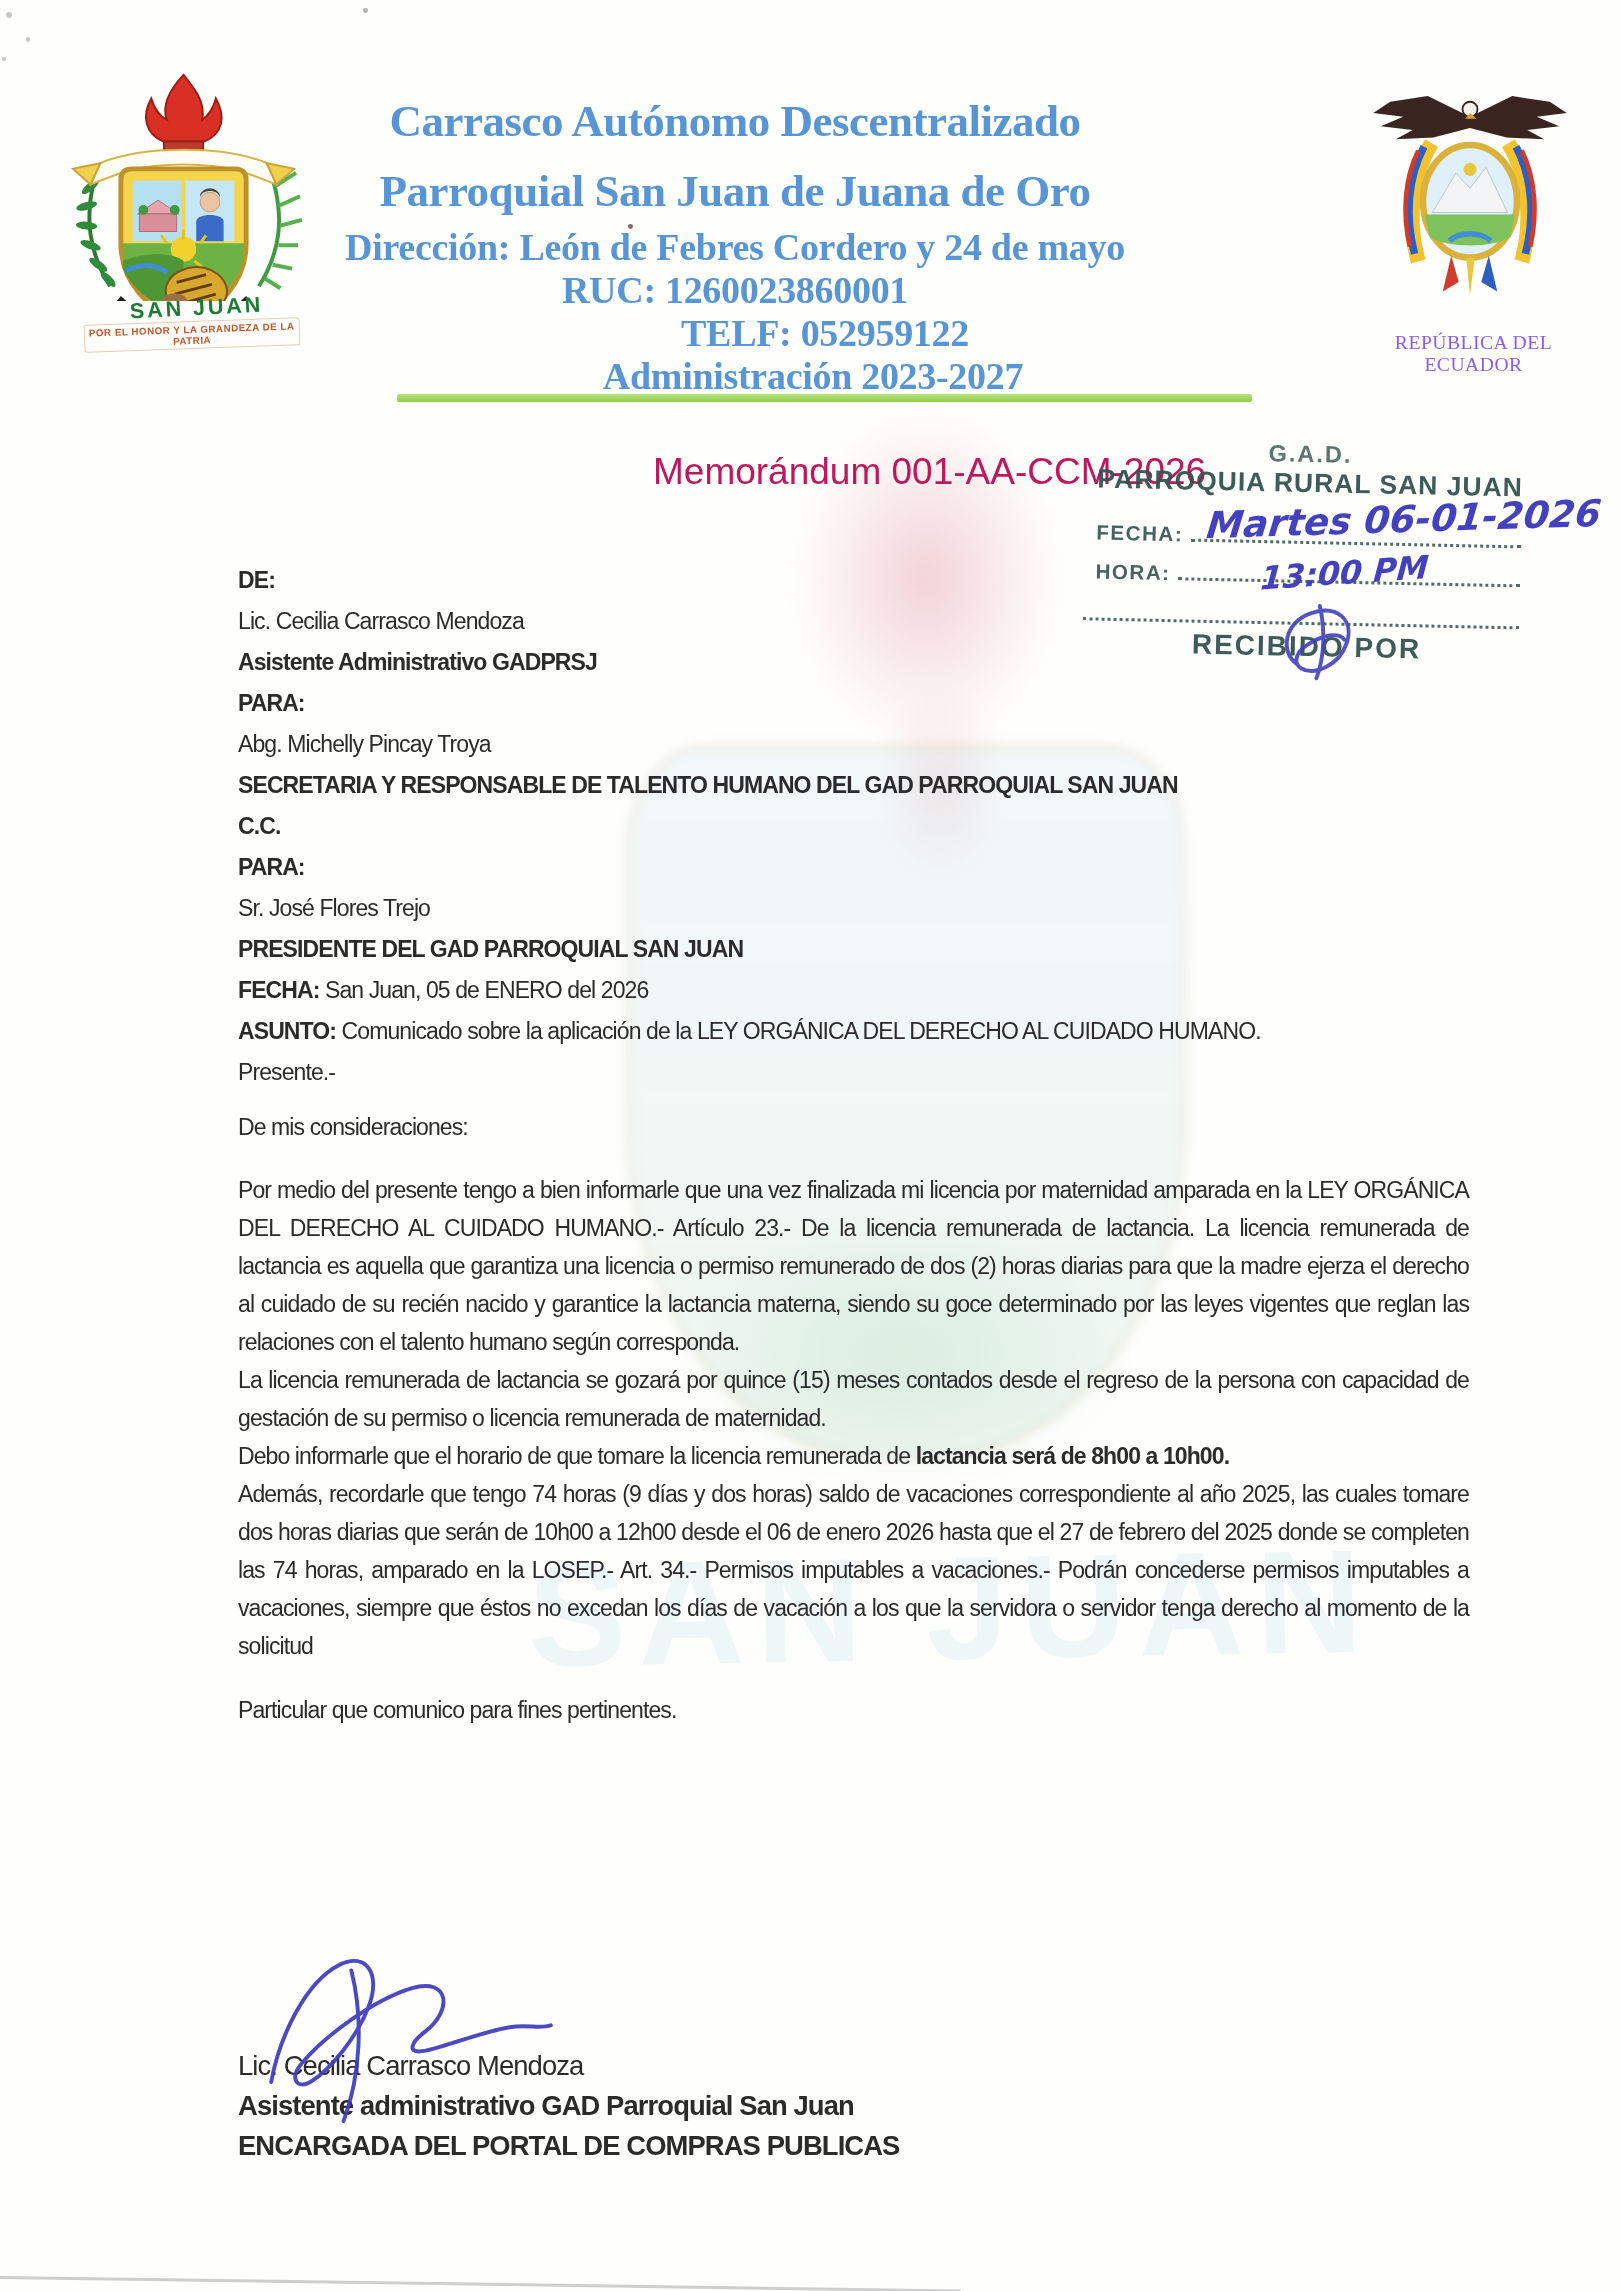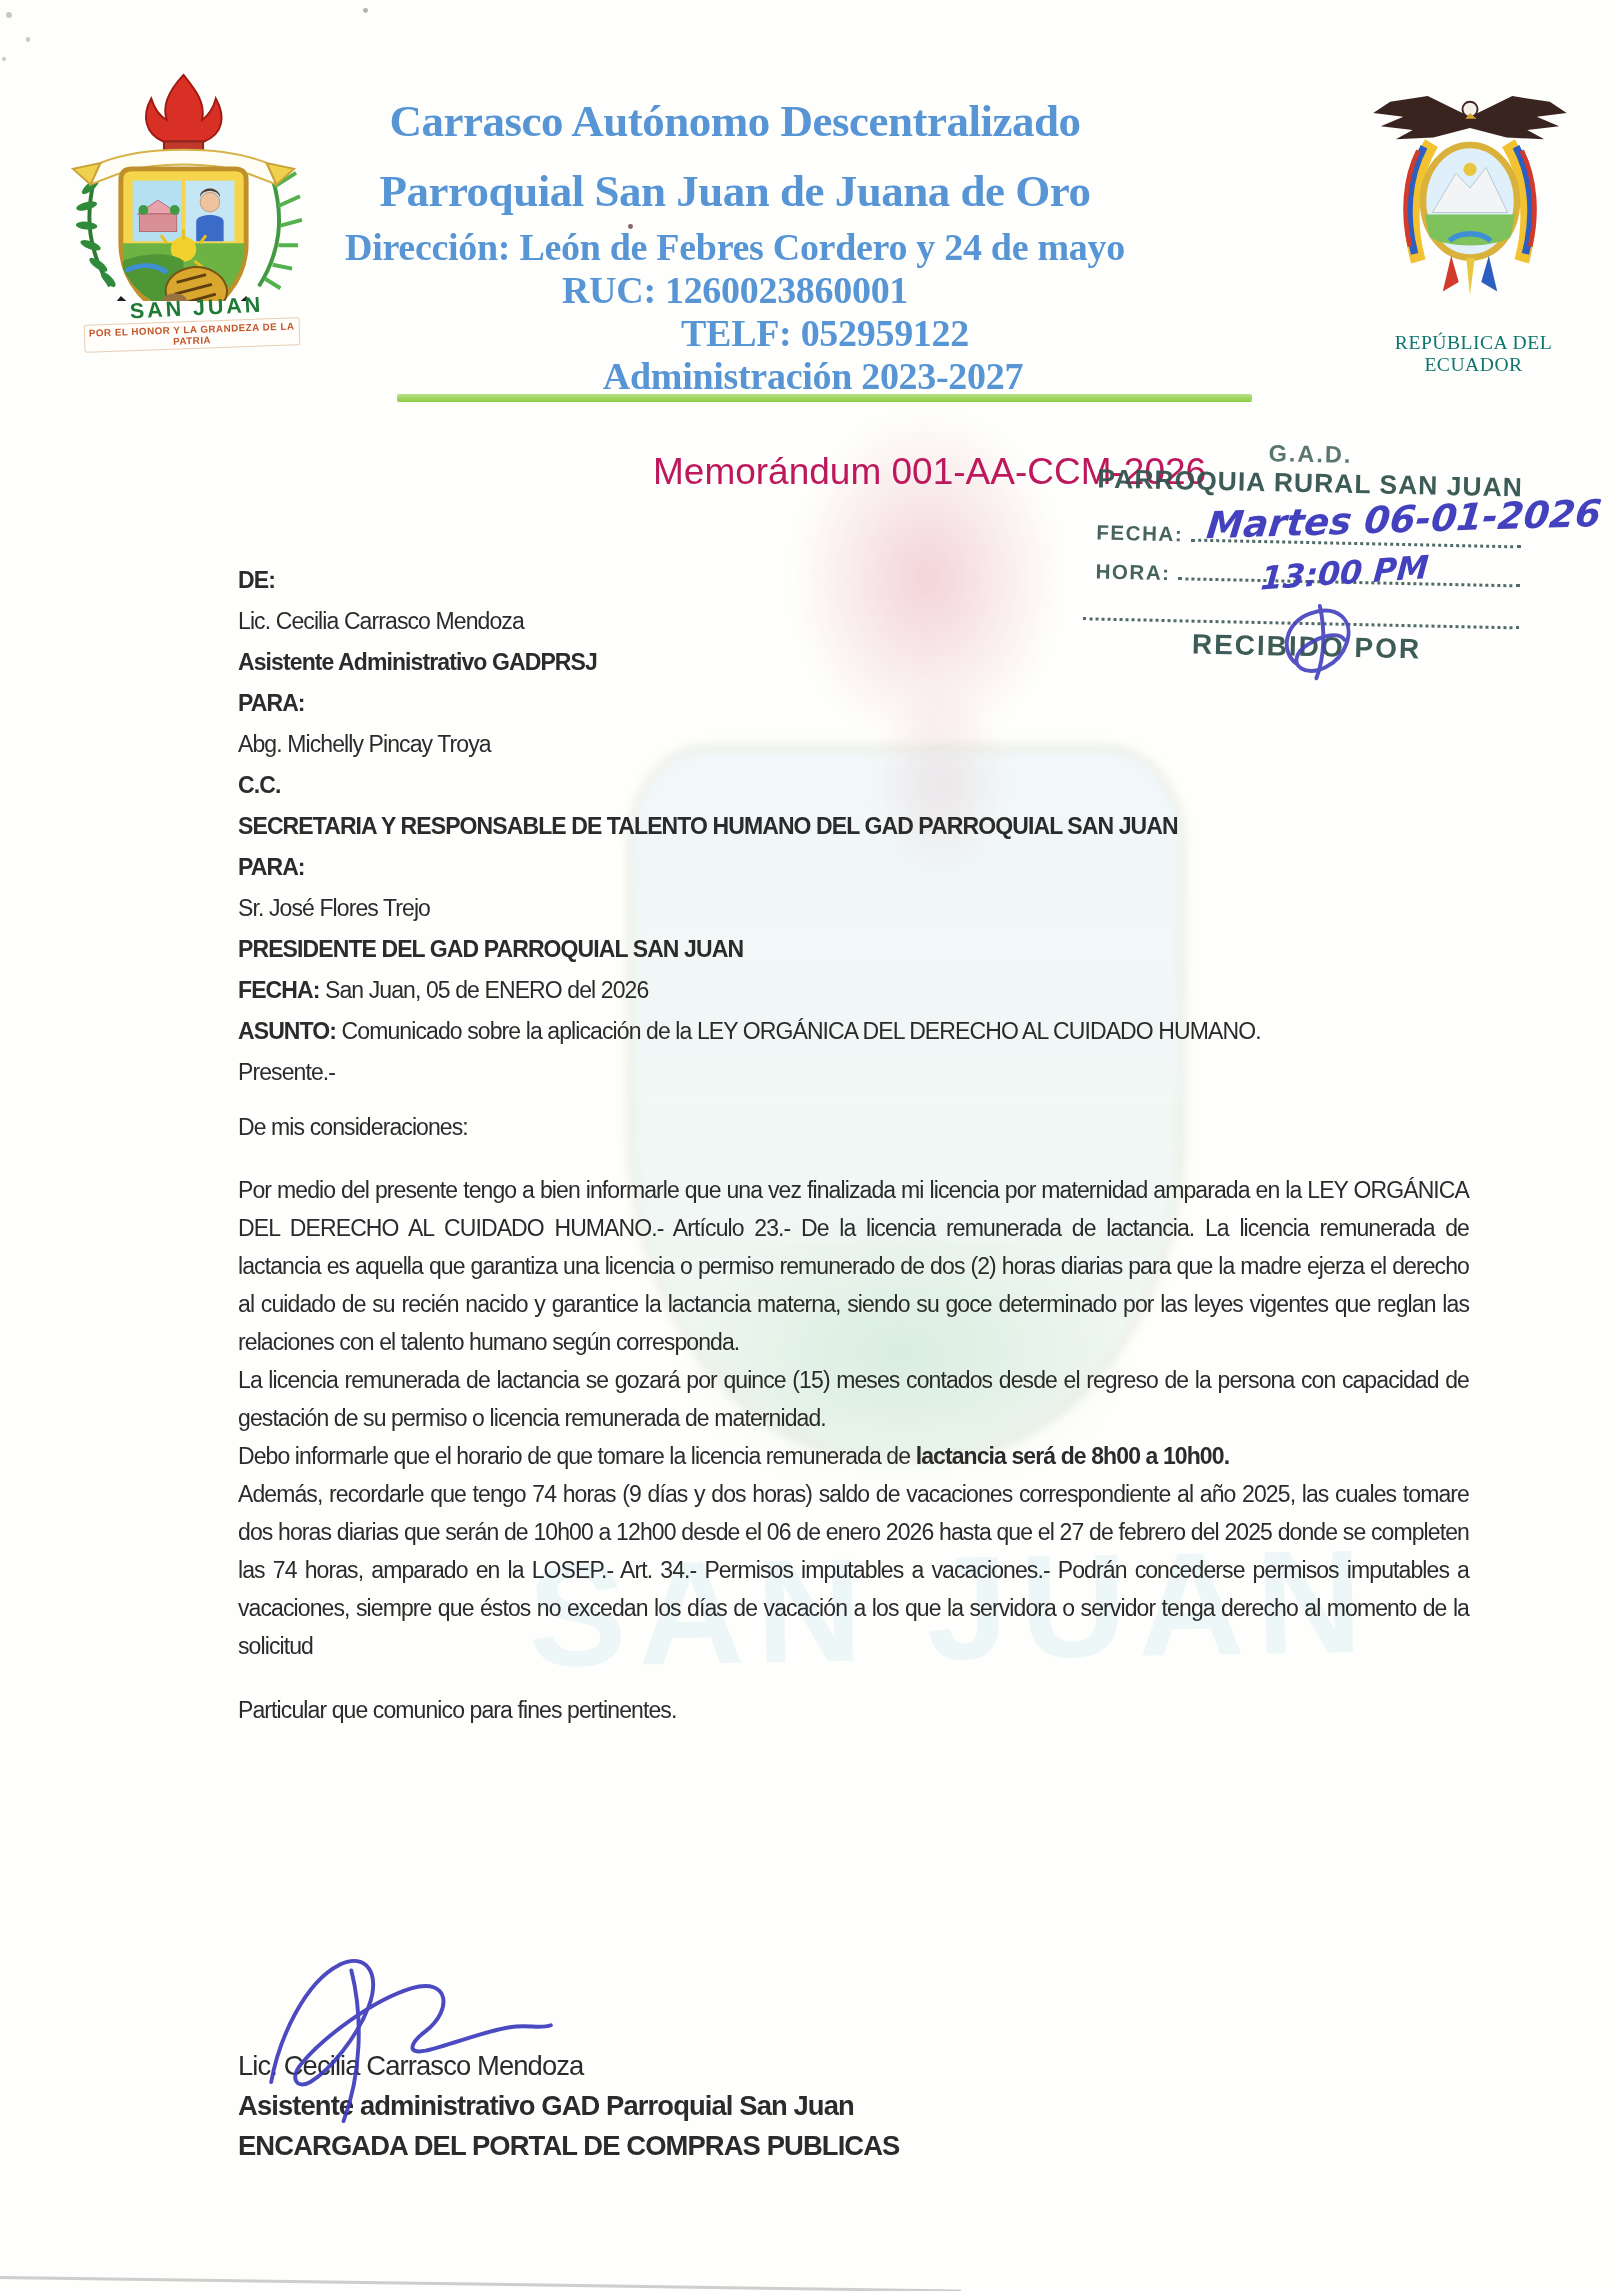--- a/index.html
+++ b/index.html
@@ -29,21 +29,21 @@
     background:linear-gradient(#b9e287,#8ccc3e);border-radius:2px;}
   .seal-svg{position:absolute;z-index:2;}
   .left-seal{left:59px;top:71px;}
   .right-seal{left:1362px;top:86px;}
   .seal-banner{position:absolute;z-index:3;left:118px;top:295px;width:157px;text-align:center;
     font-size:21.6px;font-weight:bold;letter-spacing:2.9px;color:#1e7a34;transform:rotate(-3deg);}
   .seal-motto{position:absolute;z-index:3;left:84px;top:321px;width:208px;text-align:center;
     font-size:9.8px;font-weight:bold;color:#c2552a;background:#fffefa;border:1px solid #e9cdb4;
     border-radius:2.9px;padding:2px 2.9px;transform:rotate(-2deg);letter-spacing:0.5px;}
   .right-caption{position:absolute;z-index:3;left:1351px;top:332px;width:245px;text-align:center;
-    font-family:"Liberation Serif",serif;font-size:19.6px;color:#0f766e;letter-spacing:0.5px;}
+    font-family:"Liberation Serif",serif;font-size:19.6px;color:#8b5cf6;letter-spacing:0.5px;}
   
   .memo-number{position:absolute;z-index:2;left:653px;top:451px;font-size:37px;color:#be185d;white-space:nowrap;}
   
   .stamp{position:absolute;z-index:3;left:1096px;top:441px;width:425px;color:#33534f;
     transform:rotate(1.2deg);}
   .st-l1{text-align:center;font-size:23.5px;font-weight:bold;letter-spacing:2px;opacity:.8;}
   .st-l2{text-align:center;font-size:26.5px;font-weight:bold;letter-spacing:1px;white-space:nowrap;opacity:.95;}
   .st-row{display:flex;align-items:flex-end;}
   .st-row.fecha{margin-top:25.5px;}
   .st-row.hora{margin-top:15.7px;}
@@ -191,22 +191,22 @@
       </g>
     </svg>
   </div>
 
   <div class="col">
     <div class="rl b">DE:</div>
     <div class="rl">Lic. Cecilia Carrasco Mendoza</div>
     <div class="rl b">Asistente Administrativo GADPRSJ</div>
     <div class="rl b">PARA:</div>
     <div class="rl">Abg. Michelly Pincay Troya</div>
+    <div class="rl b">SECRETARIA Y RESPONSABLE DE TALENTO HUMANO DEL GAD PARROQUIAL SAN JUAN</div>
     <div class="rl b">C.C.</div>
-    <div class="rl b">SECRETARIA Y RESPONSABLE DE TALENTO HUMANO DEL GAD PARROQUIAL SAN JUAN</div>
     <div class="rl b">PARA:</div>
     <div class="rl">Sr. José Flores Trejo</div>
     <div class="rl b">PRESIDENTE DEL GAD PARROQUIAL SAN JUAN</div>
     <div class="rl"><b>FECHA:</b><span> San Juan, 05 de ENERO del 2026</span></div>
     <div class="rl wrap"><b>ASUNTO:</b><span> Comunicado sobre la aplicación de la LEY ORGÁNICA DEL DERECHO AL CUIDADO HUMANO.</span></div>
     <div class="rl">Presente.-</div>
 
     <div class="salutation">De mis consideraciones:</div>
 
     <div class="paragraphs">

